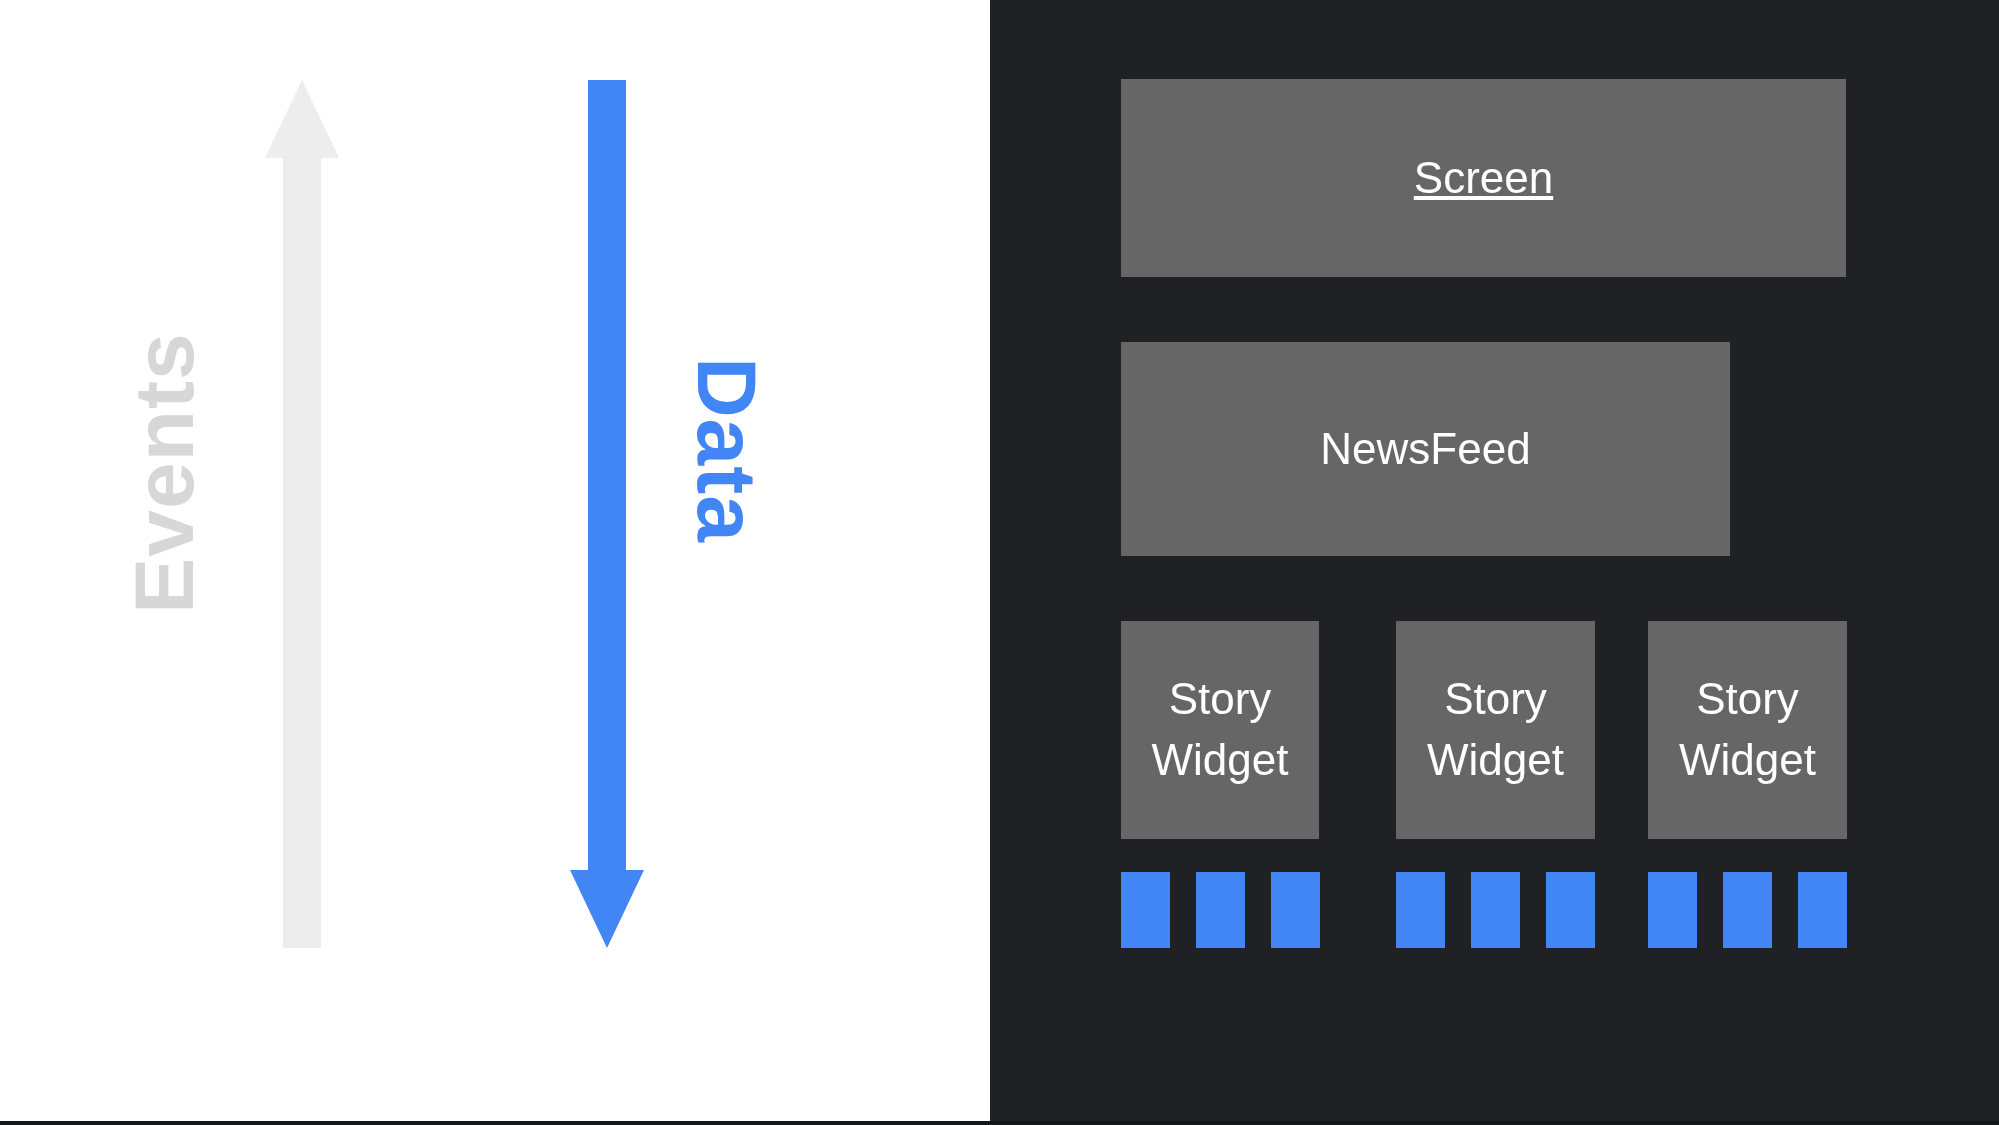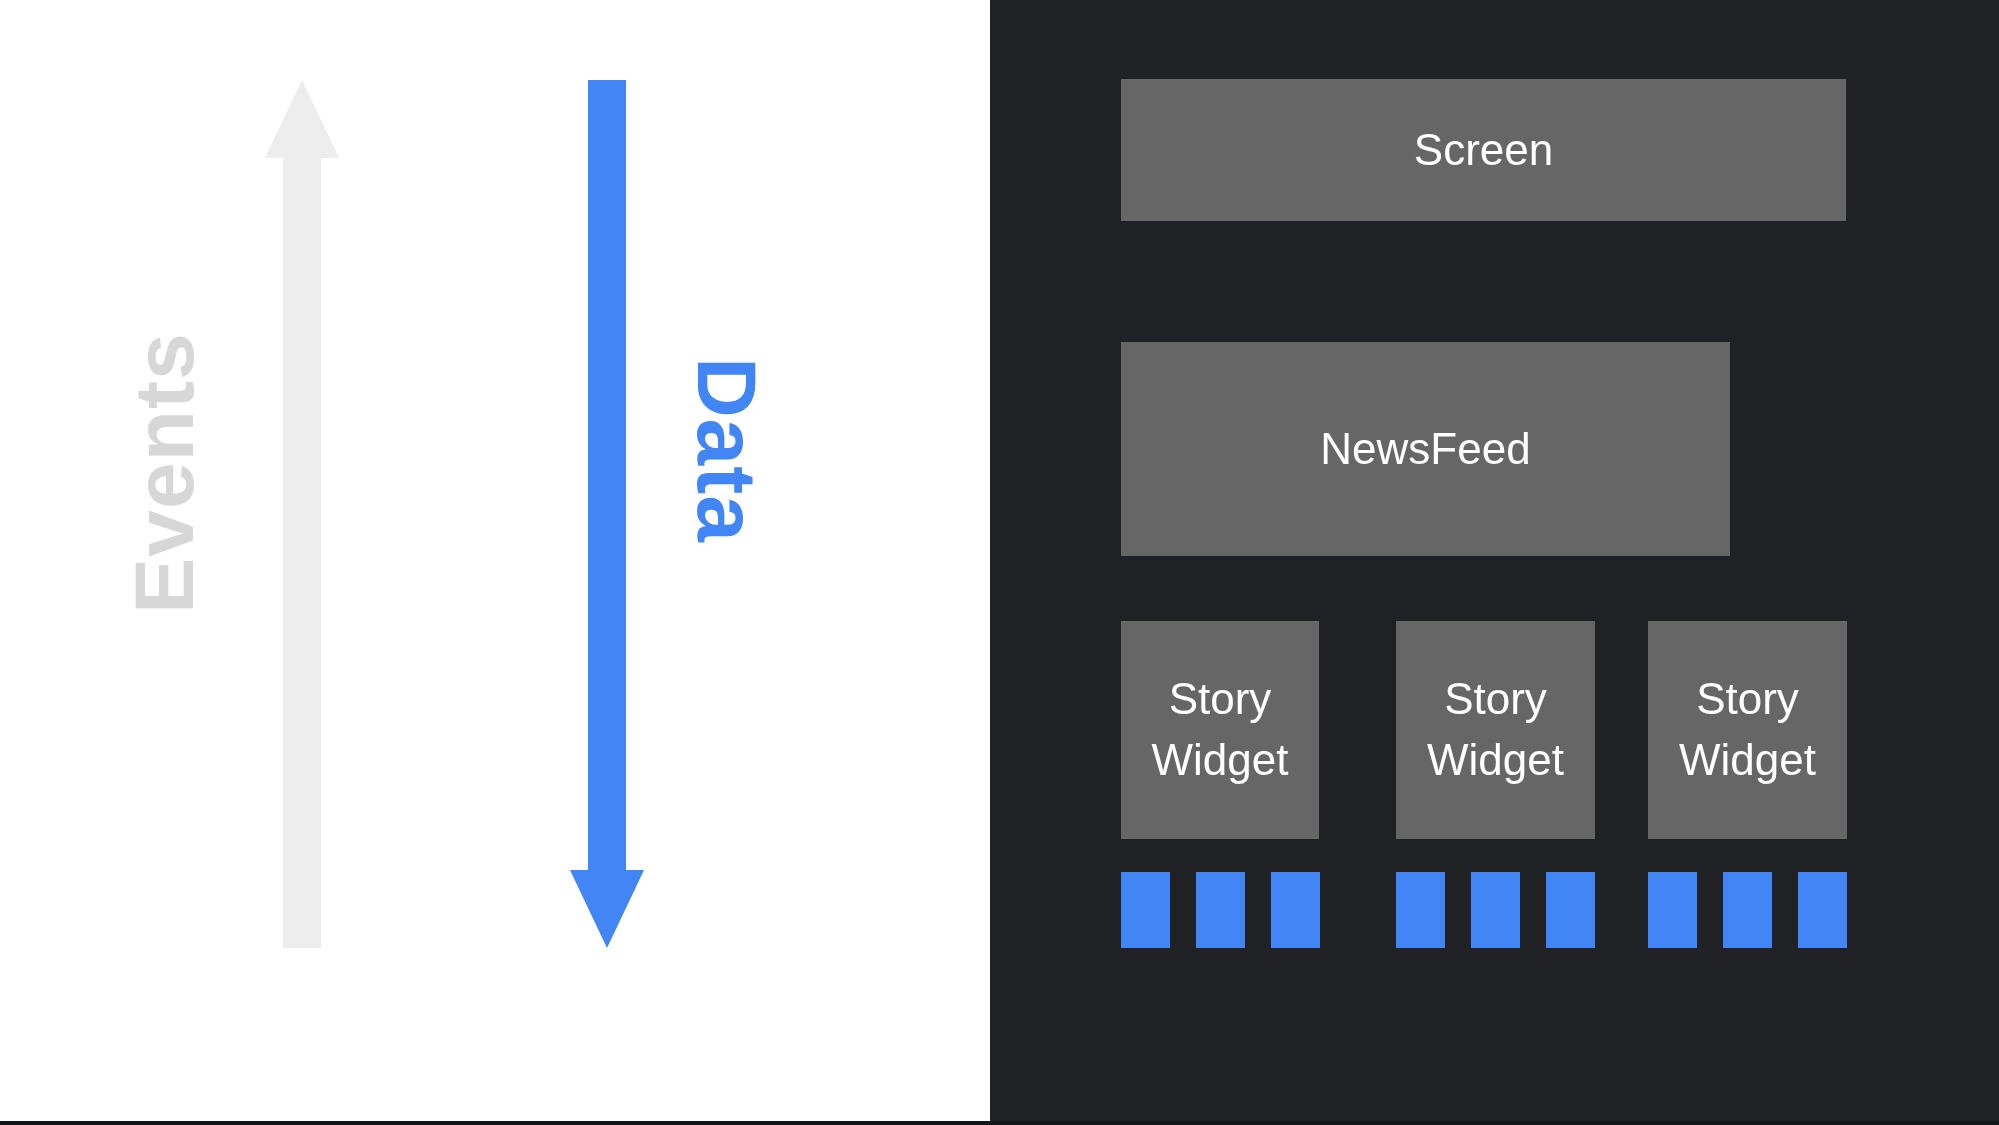--- a/index.html
+++ b/index.html
@@ -65,21 +65,21 @@
     color: #ffffff;
     display: flex;
     align-items: center;
     justify-content: center;
     text-align: center;
     font-size: 44px;
     font-weight: 400;
     line-height: 1.38;
   }
   
-  .node-screen   { left: 131px; top:  79px; width: 725px; height: 142px; }
+  .node-screen   { left: 131px; top:  79px; width: 725px; height: 198px; text-decoration: underline; }
   .node-newsfeed { left: 131px; top: 342px; width: 609px; height: 214px; }
   .node-story    { top: 621px; height: 218px; padding: 0 10px; box-sizing: border-box; }
   .story-1 { left: 131px; width: 198px; }
   .story-2 { left: 406px; width: 199px; }
   .story-3 { left: 658px; width: 199px; }
 
   .sq-row {
     position: absolute;
     top: 872px;
     height: 76px;

